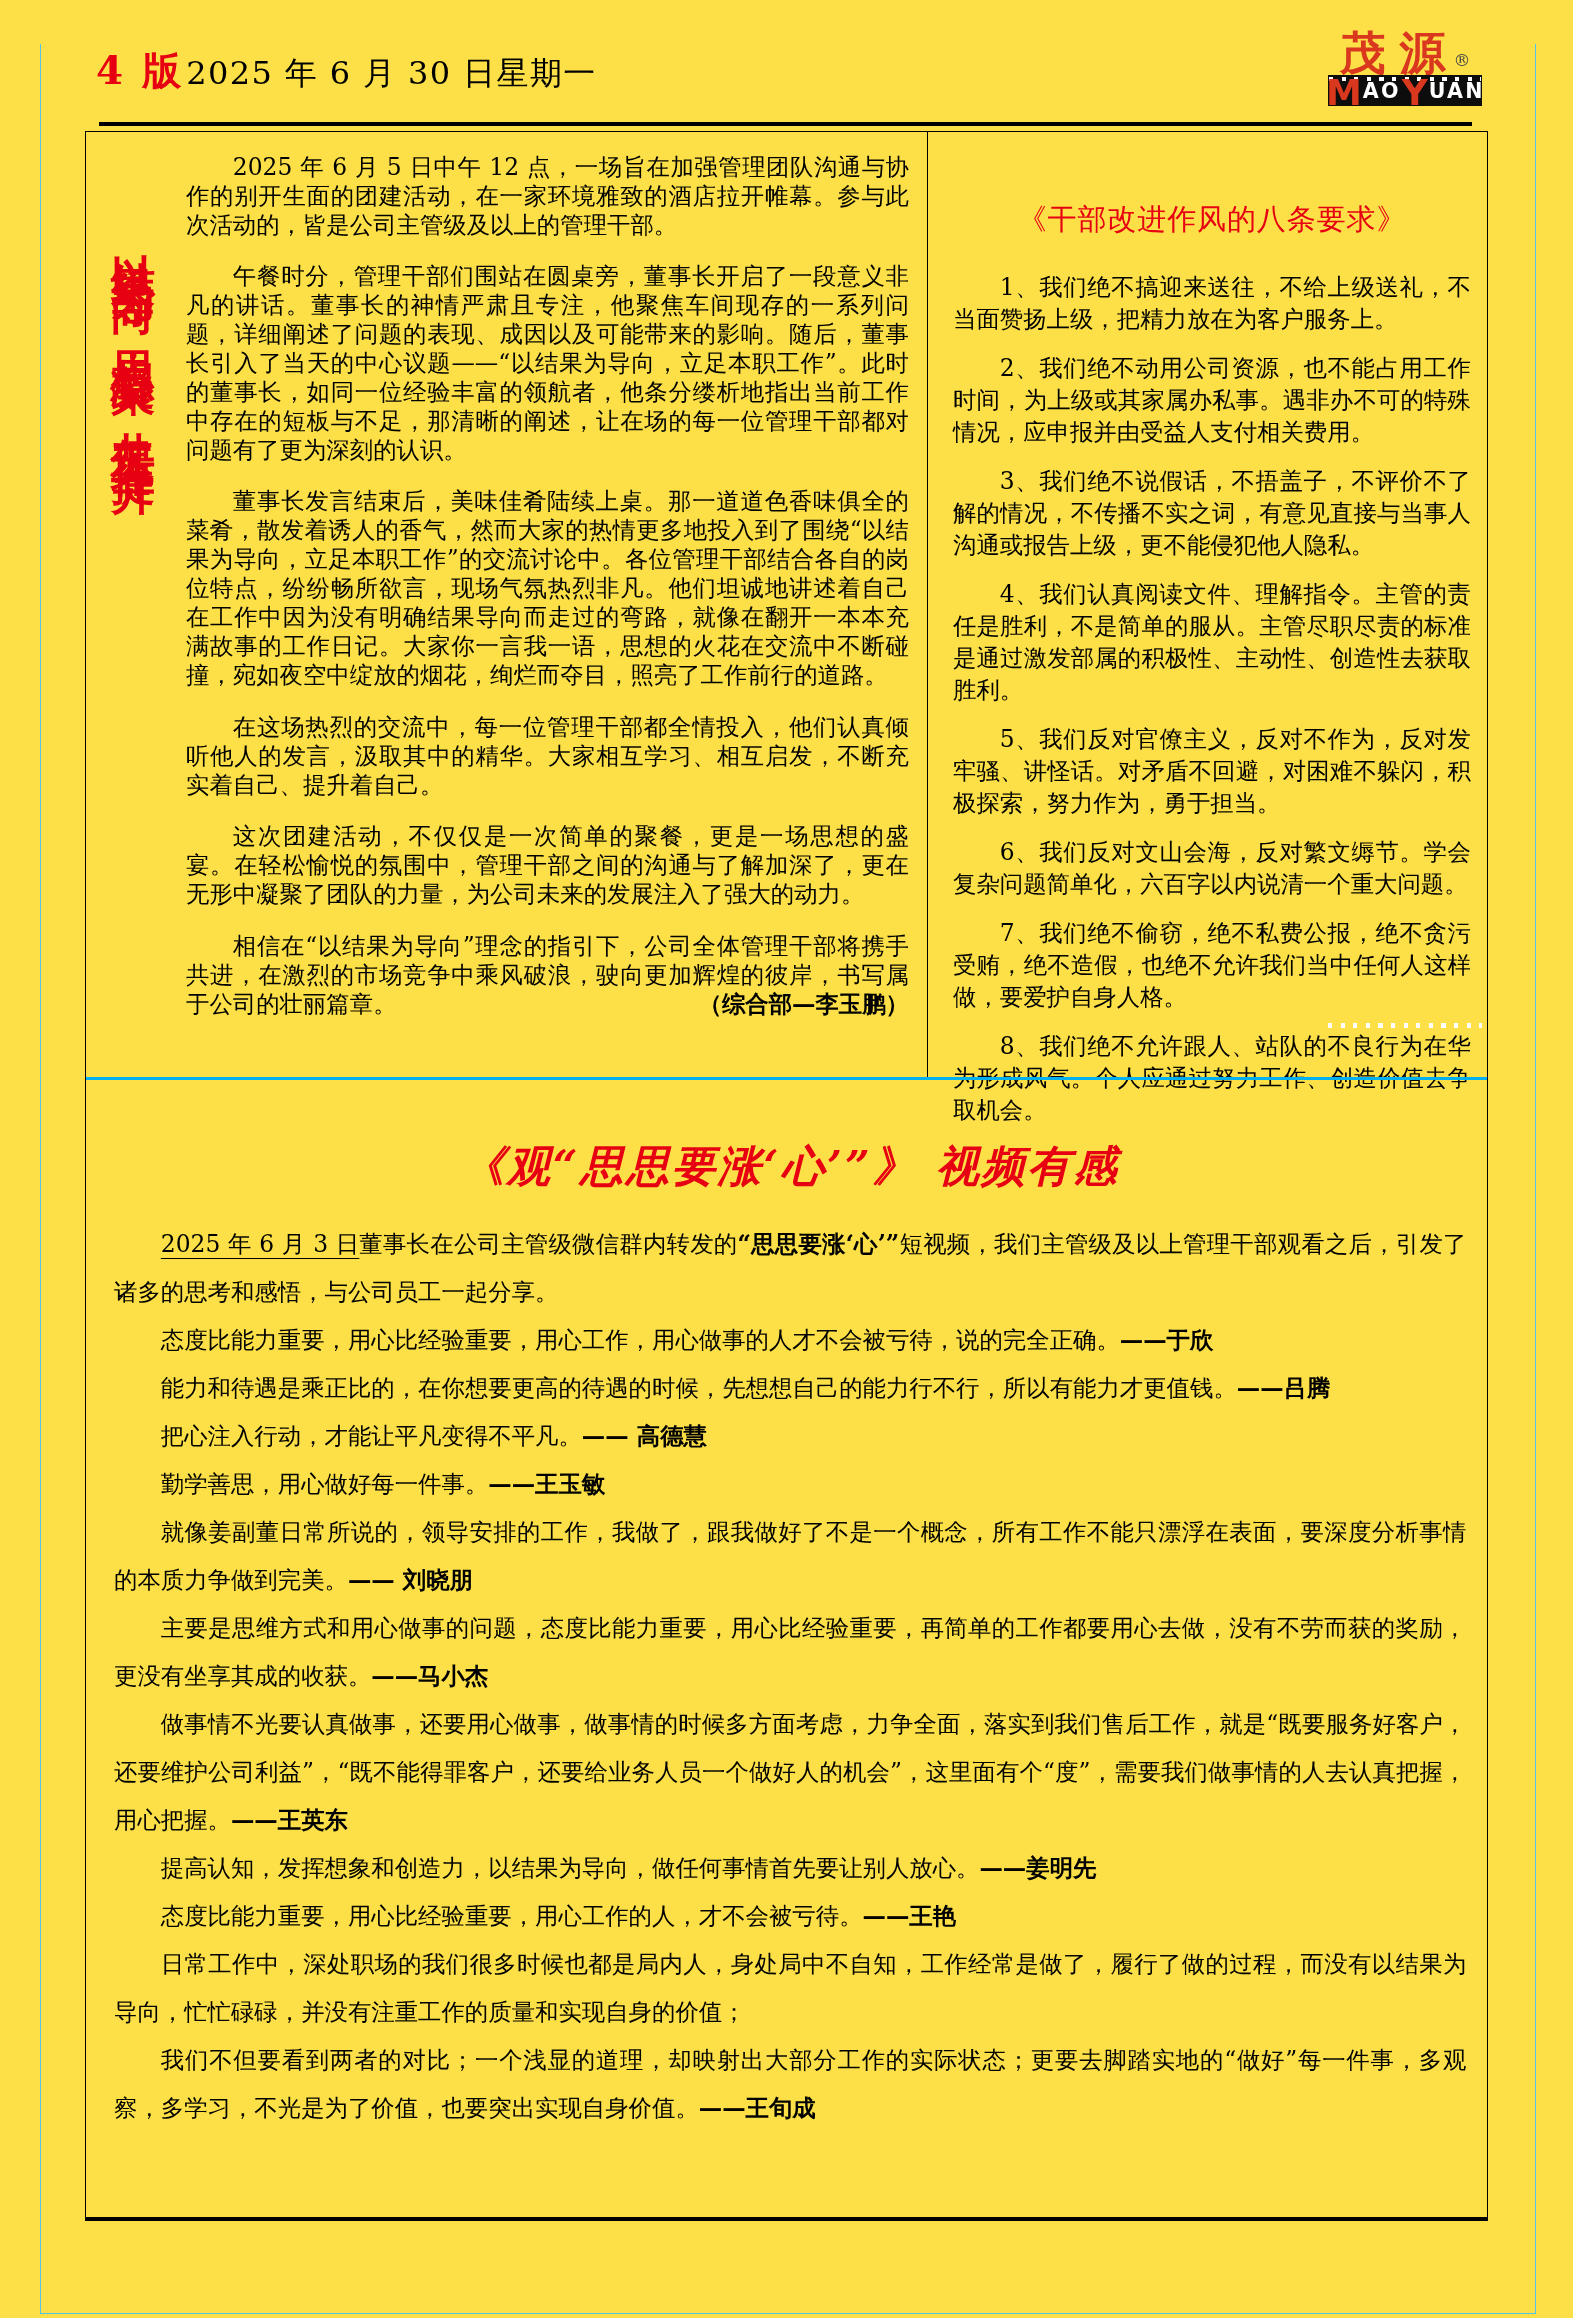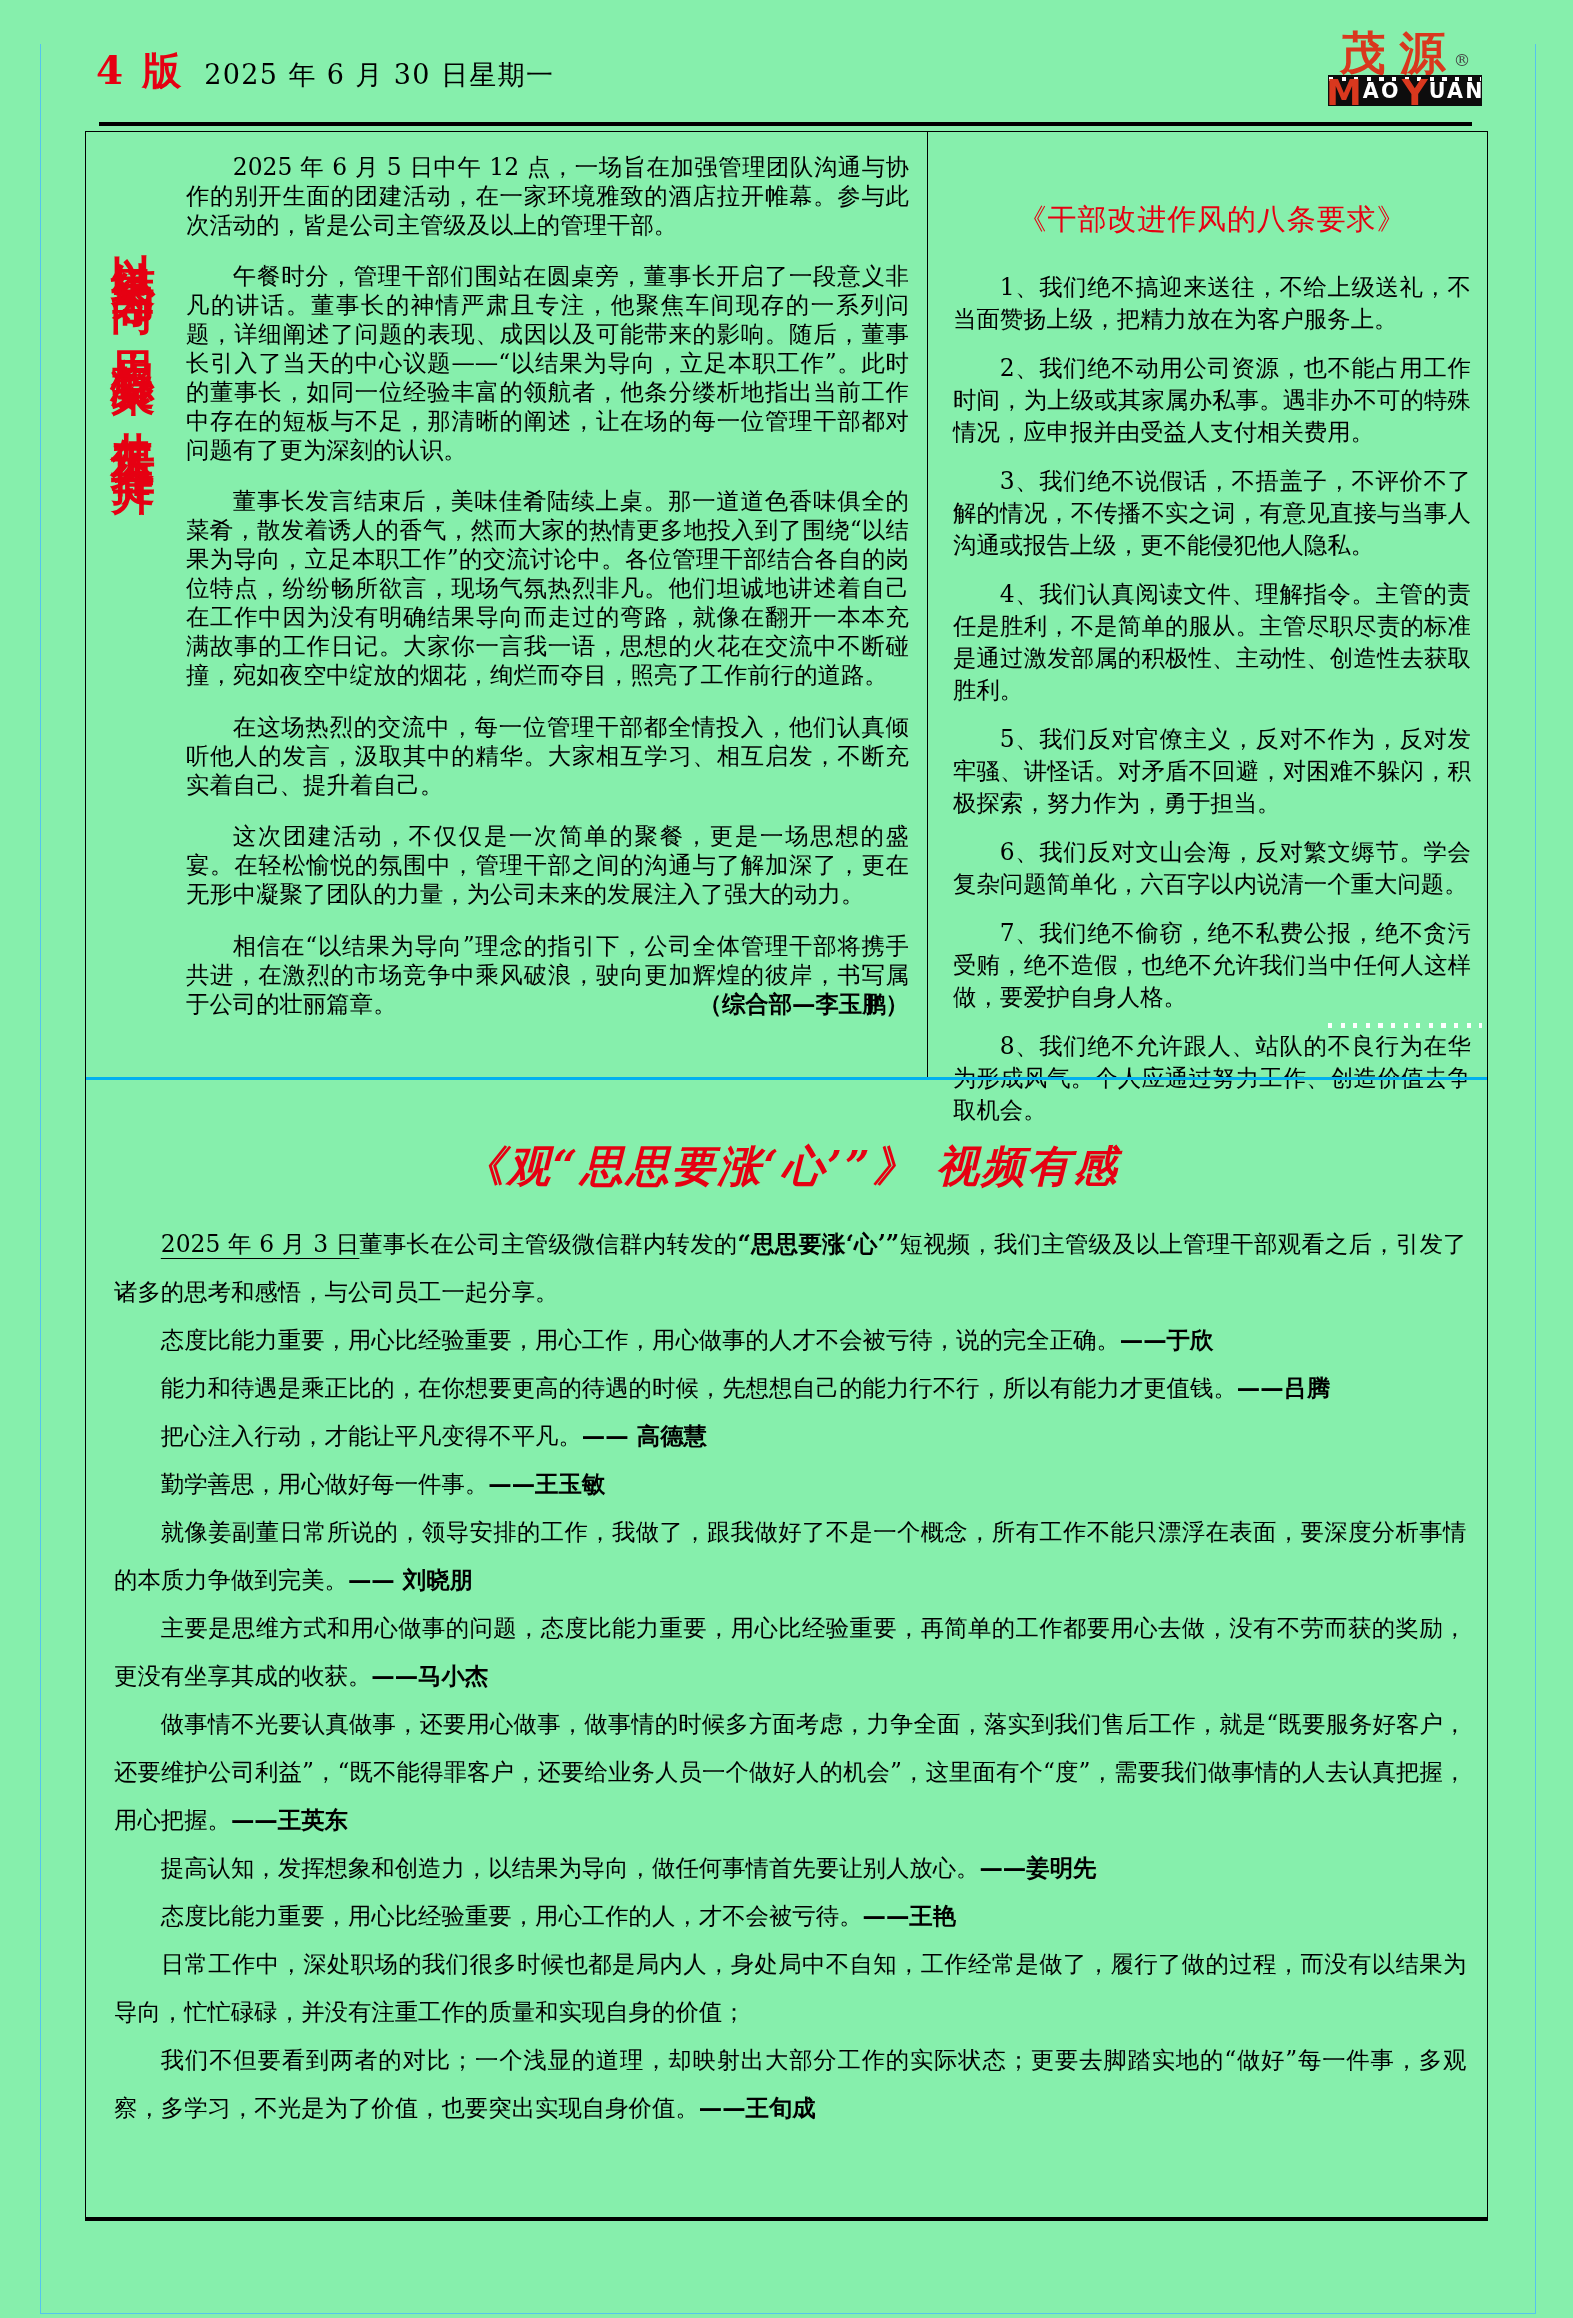--- a/index.html
+++ b/index.html
@@ -1,29 +1,29 @@
 <!DOCTYPE html>
 <html style="font-size:7.5px"><head>
 <meta charset="utf-8">
 <style>
   html,body { margin:0; padding:0; background:#ffffff; }
   .page {
-    position:relative; width:1573px; height:2319px; background:#86efac;
+    position:relative; width:1573px; height:2319px; background:#fde047;
     font-family:"DejaVu Serif","Liberation Serif",serif; color:#000;
     overflow:hidden;
   }
   
   .page-frame {
     position:absolute; left:40px; top:44px; width:1494px; height:2269px;
     border-left:1.4px solid #55c3ef; border-right:1.4px solid #55c3ef; border-bottom:1.4px solid #55c3ef;
   }
   
   .masthead-left { position:absolute; left:96px; top:51px; display:flex; align-items:baseline; }
   .page-badge { color:#e60012; font-weight:bold; font-size:39px; line-height:1; letter-spacing:2.8px; }
-  .masthead-date { font-size:27px; margin-left:20px; letter-spacing:1.4px; }
+  .masthead-date { font-size:32px; margin-left:2px; letter-spacing:1.4px; }
   .logo { position:absolute; right:91px; top:29px; width:154px; text-align:center; }
   .logo-cn-row { white-space:nowrap; }
   .logo-cn { font-size:46px; line-height:1.05; color:#d9381e; font-weight:bold; letter-spacing:14px; }
   .logo-reg { font-size:17px; color:#444; vertical-align:super; margin-left:-8.4px; }
   .logo-band { position:relative; background:#0d0d0d; height:31px; margin-top:-1.9px;
                display:flex; align-items:center; justify-content:center; padding:0 2.8px; }
   .perf { position:absolute; left:1.4px; right:1.4px; height:4.2px;
           background:repeating-linear-gradient(90deg,#ffffff 0 4.2px, rgba(0,0,0,0) 4.2px 12.6px); }
   .perf.top { top:1.4px; } .perf.bottom { bottom:1.4px; }
   .l { font-family:"DejaVu Sans","Liberation Sans",sans-serif; font-weight:bold; line-height:1; }

